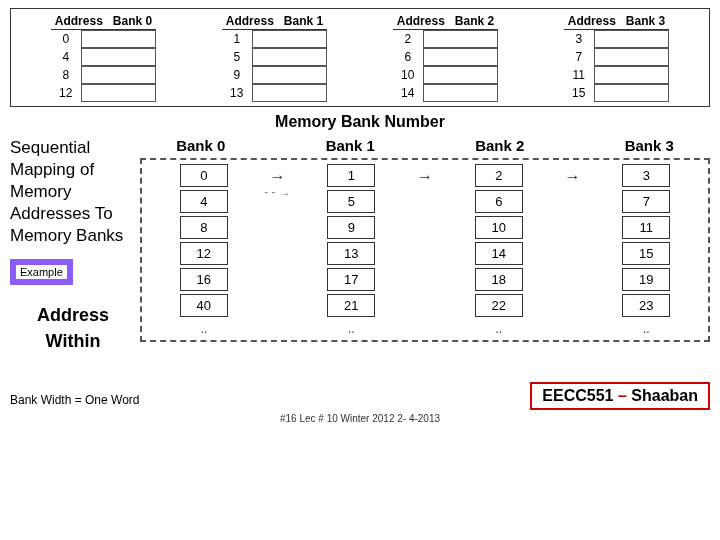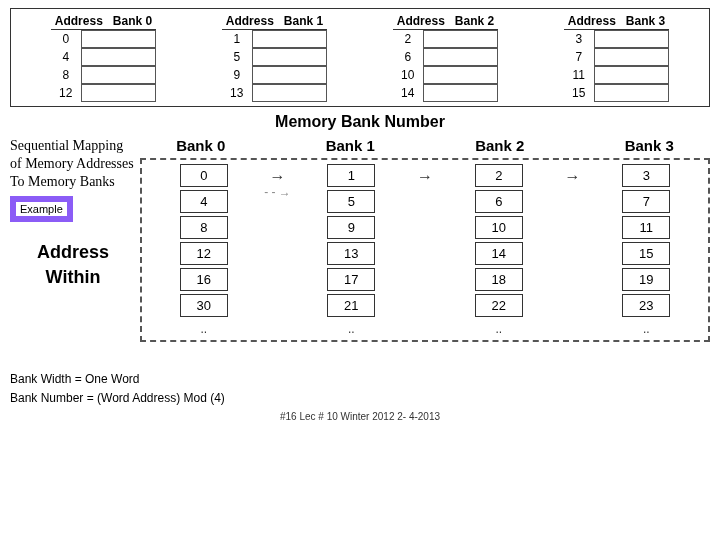--- a/index.html
+++ b/index.html
@@ -102,24 +102,23 @@
     }
 
     .left-labels {
       display: flex;
       flex-direction: column;
       width: 130px;
       padding-right: 4px;
     }
 
     .seq-mapping-label {
-      font-size: 14px;
+      font-size: 17px;
       line-height: 1.3;
-      margin-bottom: 4px;
-      font-family: Liberation Serif, serif;
+      margin-bottom: 12px;
     }
 
     .example-box {
       border: 6px solid #8b5cf6;
       font-size: 11px;
       padding: 1px 4px;
       display: inline-block;
       margin-bottom: 8px;
       align-self: flex-start;
     }
@@ -366,21 +365,21 @@
 
       <div class="dashed-outline">
         <div class="columns-with-arrows">
 
           <div class="single-bank-col">
             <div class="bank-cell">0</div>
             <div class="bank-cell">4</div>
             <div class="bank-cell">8</div>
             <div class="bank-cell">12</div>
             <div class="bank-cell">16</div>
-            <div class="bank-cell">30</div>
+            <div class="bank-cell">40</div>
             <div class="bank-cell-dotdot">..</div>
           </div>
 
           <div class="inter-arrow-col">
             <div class="arr">→</div>
             <div class="arr" style="color:#888;font-size:12px;">- - →</div>
           </div>
 
           <div class="single-bank-col">
             <div class="bank-cell">1</div>
@@ -422,19 +421,21 @@
 
         </div>
 
       </div>
     </div>
   </div>
 
   <div class="bottom-notes">
     <div class="bank-formulas">
       <div>Bank Width = One Word</div>
-      <div>Bank Number = (Word Address) Mod (4)</div>
+    </div>
+    <div class="brand-box">
+      <span>EECC551</span><span class="dash"> – </span><span>Shaaban</span>
     </div>
   </div>
 
   <div class="slide-info">#16   Lec # 10 Winter 2012  2- 4-2013</div>
 
 </div>
 
 </body></html>

